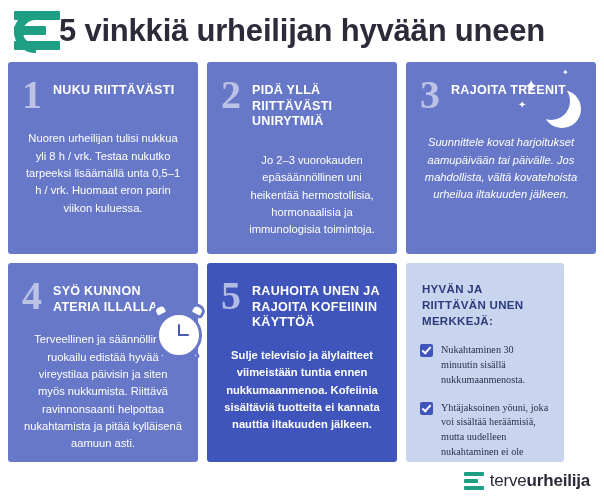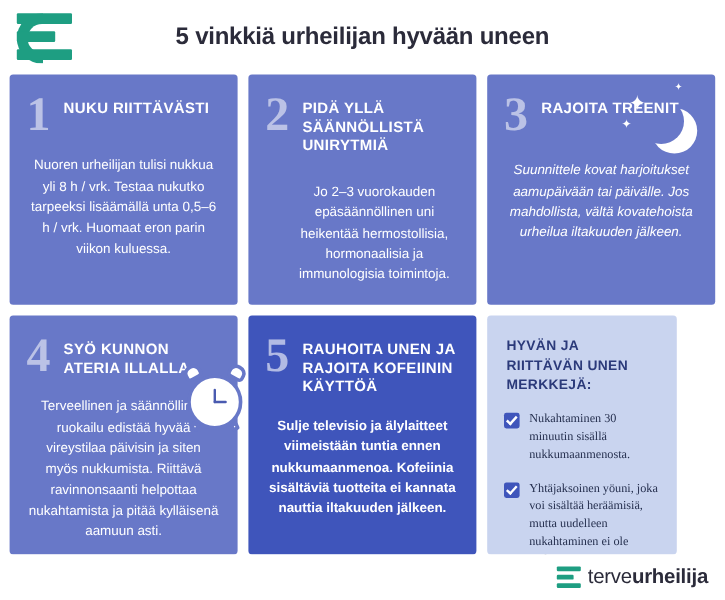--- a/index.html
+++ b/index.html
@@ -46,21 +46,21 @@
     border-right: none;
     border-radius: 22px 0 0 22px;
     box-sizing: border-box;
   }
   .header-title {
     position: absolute;
     left: 0; top: 0;
     width: 604px;
     line-height: 62px;
     text-align: center;
-    font-size: 20px;
+    font-size: 31px;
     font-weight: bold;
     color: #2b2b3a;
     letter-spacing: -0.2px;
   }
 
   
   .grid {
     position: absolute;
     left: 8px;
     top: 62px;
@@ -281,27 +281,27 @@
   <div class="header-title">5 vinkkiä urheilijan hyvään uneen</div>
 </div>
 
 <div class="grid">
 
   <div class="card c1">
     <div class="card-head">
       <div class="card-num">1</div>
       <div class="card-title">NUKU RIITTÄVÄSTI</div>
     </div>
-    <div class="card-body">Nuoren urheilijan tulisi nukkua yli 8 h / vrk. Testaa nukutko tarpeeksi lisäämällä unta 0,5–6 h / vrk. Huomaat eron parin viikon kuluessa.</div>
+    <div class="card-body">Nuoren urheilijan tulisi nukkua yli 8 h / vrk. Testaa nukutko tarpeeksi lisäämällä unta 0,5–1 h / vrk. Huomaat eron parin viikon kuluessa.</div>
   </div>
 
   <div class="card c2">
     <div class="card-head">
       <div class="card-num">2</div>
-      <div class="card-title">PIDÄ YLLÄ SÄÄNNÖLLISTÄ UNIRYTMIÄ</div>
+      <div class="card-title">PIDÄ YLLÄ RIITTÄVÄSTI UNIRYTMIÄ</div>
     </div>
     <div class="card-body">Jo 2–3 vuorokauden epäsäännöllinen uni heikentää hermostollisia, hormonaalisia ja immunologisia toimintoja.</div>
   </div>
 
   <div class="card c3">
     <div class="moon">
       <div class="crescent"></div>
       <div class="star s1">✦</div>
       <div class="star s2">✦</div>
       <div class="star s3">✦</div>

